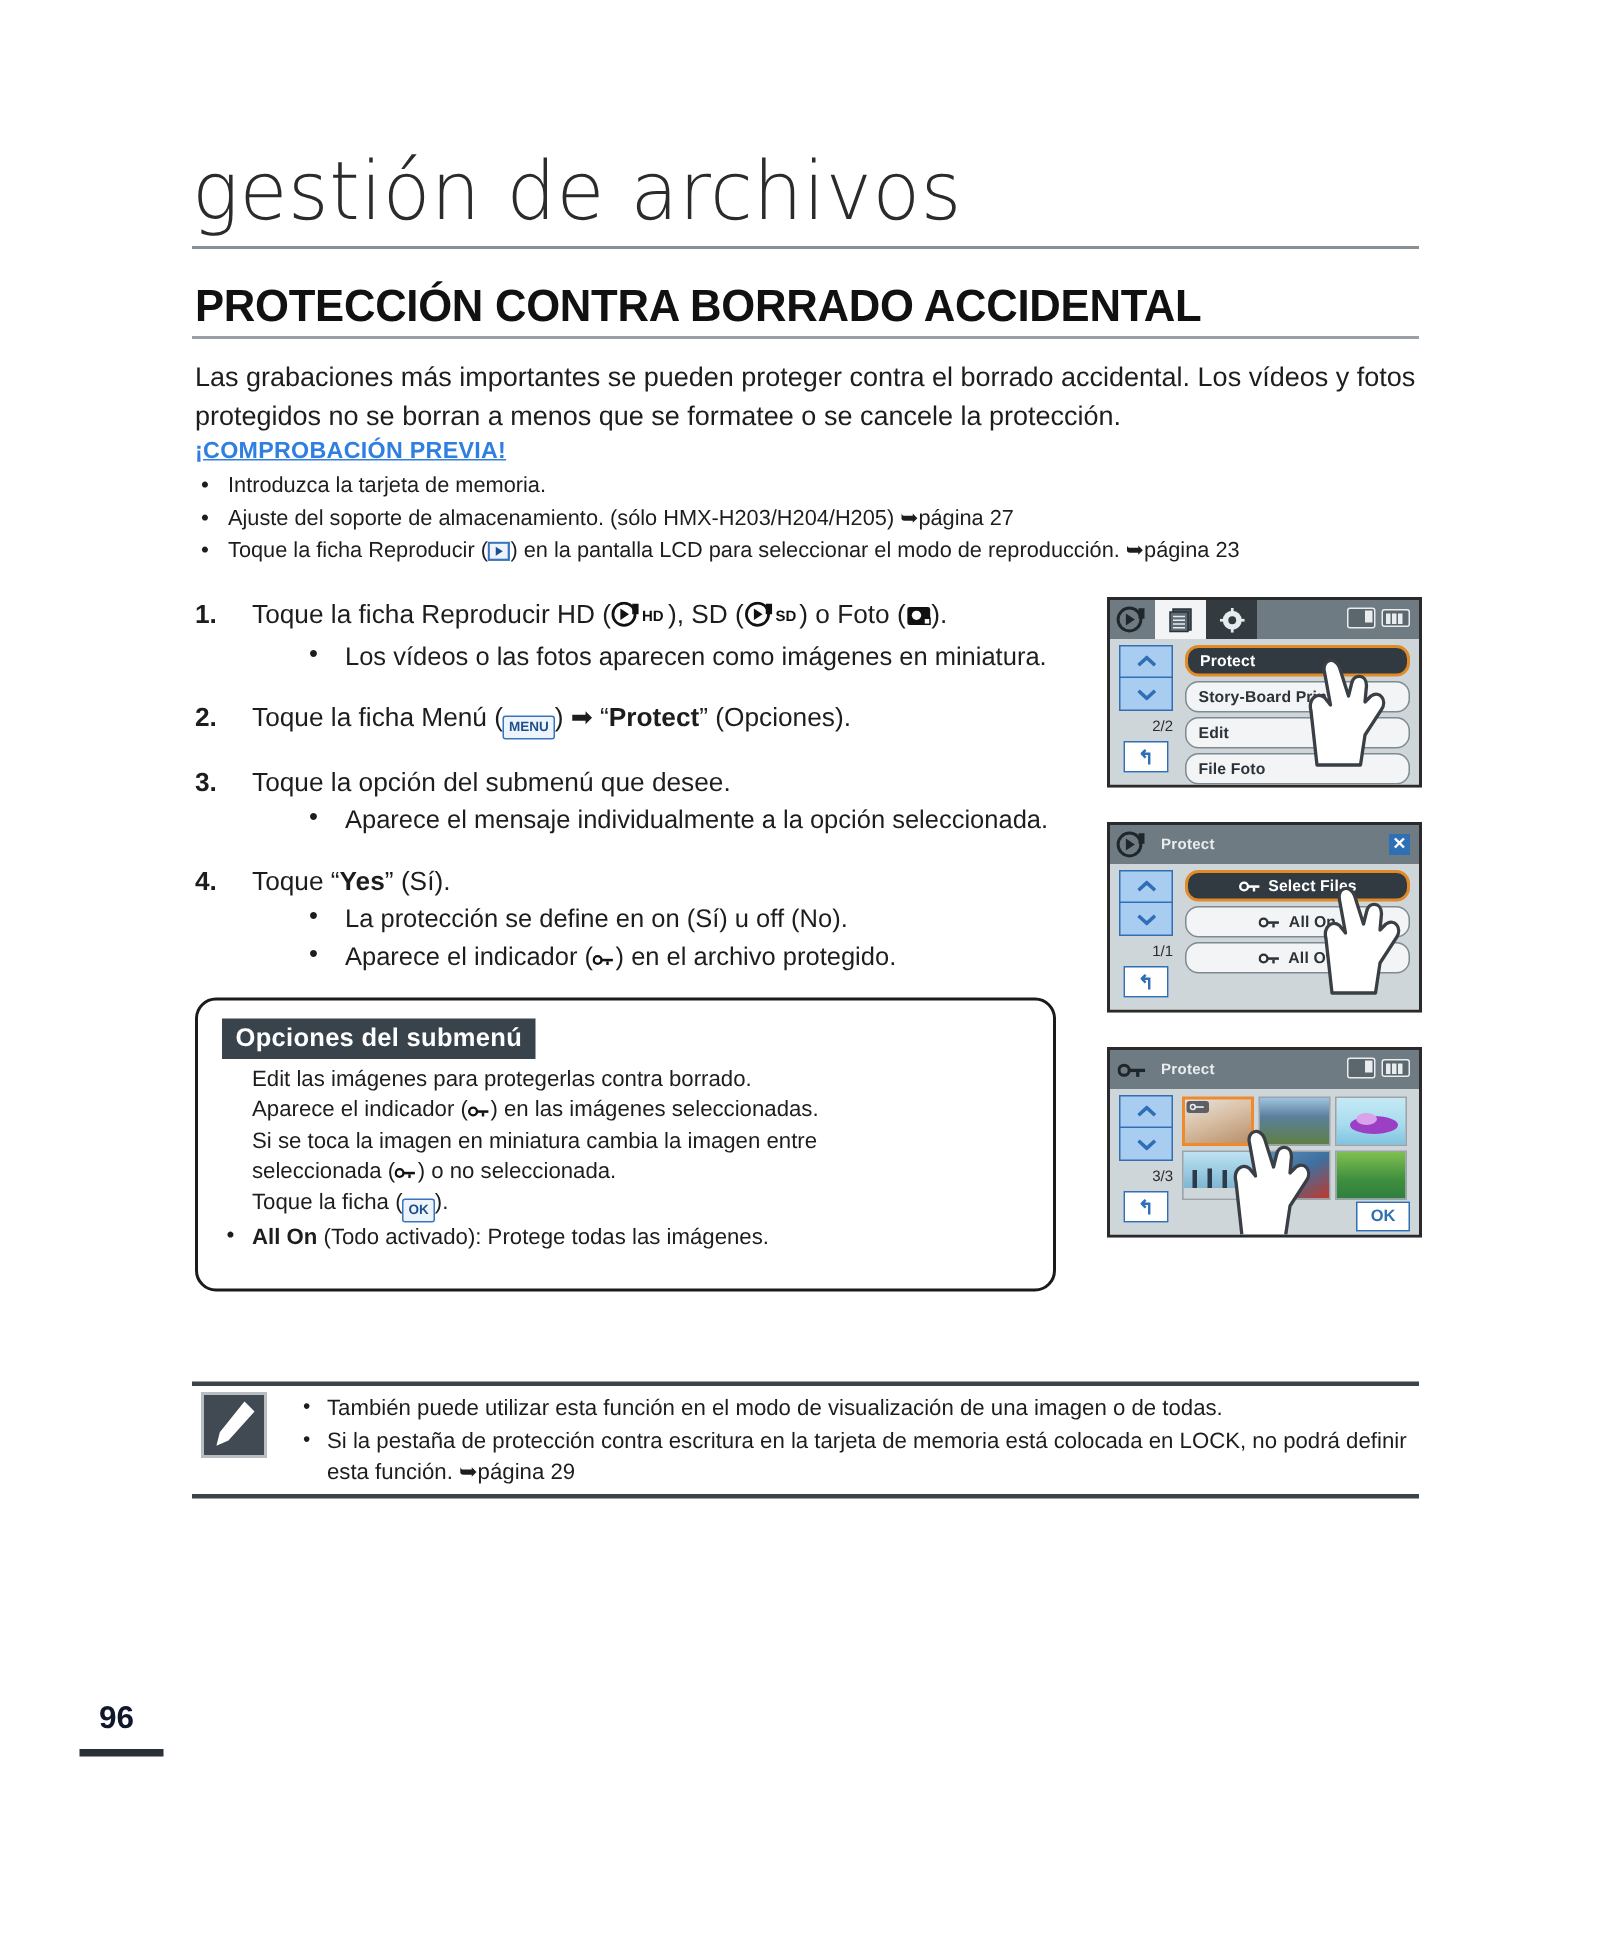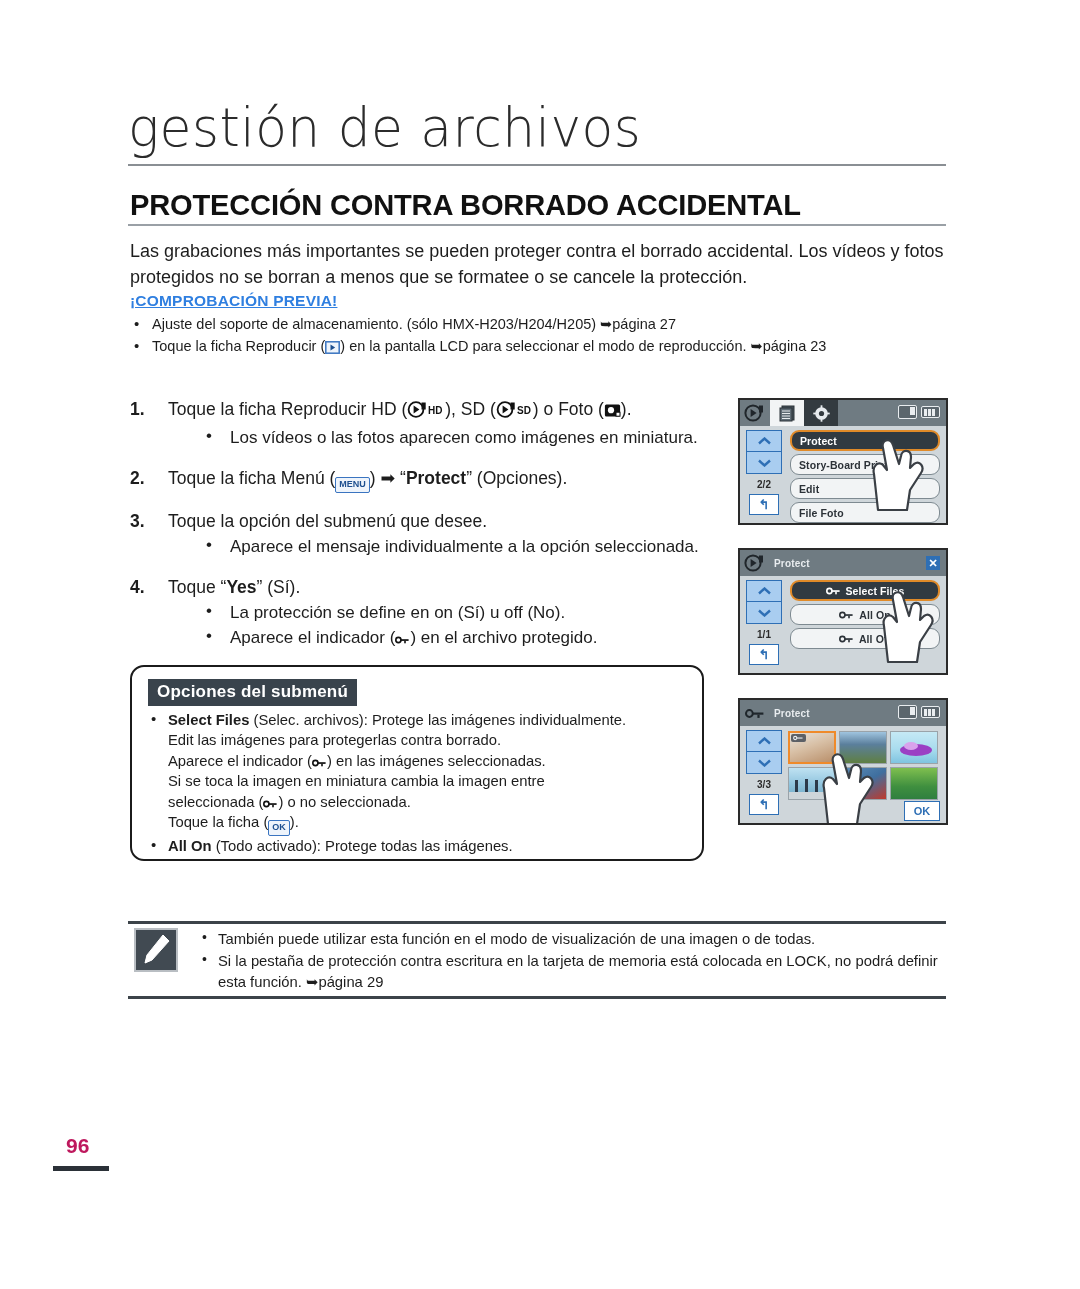--- a/index.html
+++ b/index.html
@@ -166,21 +166,21 @@
     color: #1d1d1d;
   }
   .note-list .li { position: relative; padding-left: 20px; }
   .note-list .li::before {
     content: "•"; position: absolute; left: 4px; top: -2px; font-size: 14px;
   }
 
   
   .page-num {
     position: absolute; left: 66px; top: 1134px;
-    font-size: 21px; font-weight: bold; color: #be185d;
+    font-size: 21px; font-weight: bold; color: #0f172a;
   }
   .page-num-rule {
     position: absolute; left: 53px; top: 1166px;
     width: 56px; height: 5px; background: #2b3138;
   }
 
   
   .lcd {
     position: absolute;
     width: 210px; height: 127px;
@@ -248,22 +248,22 @@
   .nav-btn {
     width: 36px; height: 22px;
     background: #a9cdf0;
     border: 1.5px solid #2e6fb5;
     box-sizing: border-box;
     display: flex; align-items: center; justify-content: center;
   }
   .nav-btn.down { border-top: none; }
   .chev { width: 13px; height: 8px; }
   .pageind {
-    width: 36px; text-align: center;
-    font-size: 10px; font-weight: bold; color: #2b2b2b;
+    width: 36px; text-align: right;
+    font-size: 10px; font-weight: normal; color: #2b2b2b;
     margin-top: 5px;
   }
   .back-btn {
     width: 30px; height: 21px; margin-top: 4px; margin-left: 3px;
     background: #ffffff; border: 1.5px solid #2e6fb5;
     box-sizing: border-box;
     display: flex; align-items: center; justify-content: center;
     color: #2e6fb5; font-size: 13px; font-weight: bold;
   }
 
@@ -342,20 +342,21 @@
 
   <div class="chapter-title">gestión de archivos</div>
   <div class="rule-top"></div>
   <div class="section-title">PROTECCIÓN CONTRA BORRADO ACCIDENTAL</div>
   <div class="rule-under-section"></div>
 
   <div class="intro">Las grabaciones más importantes se pueden proteger contra el borrado accidental. Los vídeos y fotos protegidos no se borran a menos que se formatee o se cancele la protección.</div>
 
   <div class="precheck-head">¡COMPROBACIÓN PREVIA!</div>
   <div class="precheck-list">
+    <div class="li"><span>Introduzca la tarjeta de memoria.</span></div>
     <div class="li"><span>Ajuste del soporte de almacenamiento. (sólo HMX-H203/H204/H205) ➥página 27</span></div>
     <div class="li">
       <span>Toque la ficha Reproducir (</span><span class="ico-inline"><svg width="15" height="13" viewBox="0 0 15 13">
             <rect x="0.8" y="0.8" width="13.4" height="11.4" fill="#eef4fb" stroke="#3a74c0" stroke-width="1.5"></rect>
             <polygon points="5.5,3.5 10.2,6.5 5.5,9.5" fill="#1d4f8f"></polygon>
           </svg></span><span>) en la pantalla LCD para seleccionar el modo de reproducción. ➥página 23</span>
     </div>
   </div>
 
   <div class="steps">
@@ -398,21 +399,20 @@
               <circle cx="3.4" cy="5" r="2.6" fill="none" stroke="#111" stroke-width="1.6"></circle>
               <rect x="5.6" y="4.2" width="8" height="1.7" fill="#111"></rect>
               <rect x="9.2" y="5.9" width="1.6" height="2.4" fill="#111"></rect>
             </svg></span>) en el archivo protegido.</div>
     </div>
   </div>
 
   <div class="submenu-box"></div>
   <div class="submenu-head">Opciones del submenú</div>
   <div class="submenu-list">
-    <div class="li"><span class="b">Select Files</span><span> (Selec. archivos): Protege las imágenes individualmente.</span></div>
     <div class="cont">Edit las imágenes para protegerlas contra borrado.</div>
     <div class="cont">Aparece el indicador (<span class="prot-inline"><svg width="15" height="10" viewBox="0 0 15 10">
             <circle cx="3.4" cy="5" r="2.6" fill="none" stroke="#111" stroke-width="1.6"></circle>
             <rect x="5.6" y="4.2" width="8" height="1.7" fill="#111"></rect>
             <rect x="9.2" y="5.9" width="1.6" height="2.4" fill="#111"></rect>
           </svg></span>) en las imágenes seleccionadas.</div>
     <div class="cont">Si se toca la imagen en miniatura cambia la imagen entre</div>
     <div class="cont">seleccionada (<span class="prot-inline"><svg width="15" height="10" viewBox="0 0 15 10">
             <circle cx="3.4" cy="5" r="2.6" fill="none" stroke="#111" stroke-width="1.6"></circle>
             <rect x="5.6" y="4.2" width="8" height="1.7" fill="#111"></rect>

